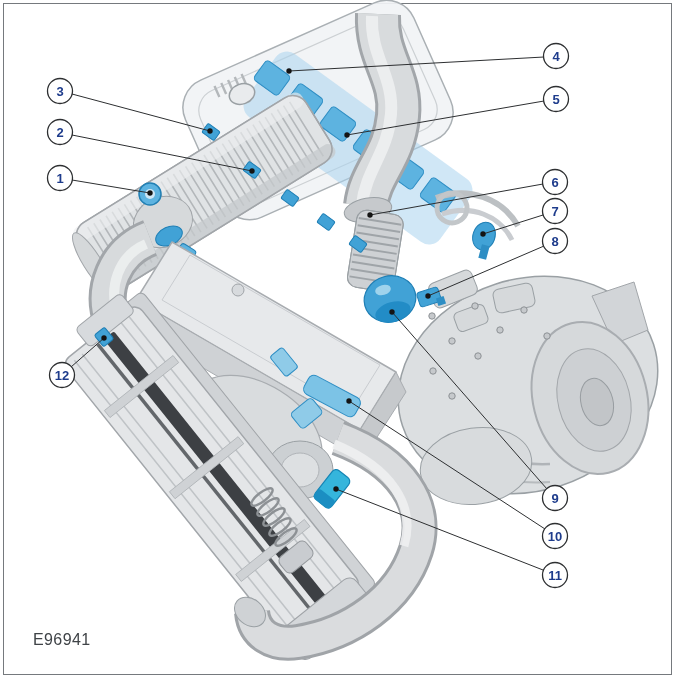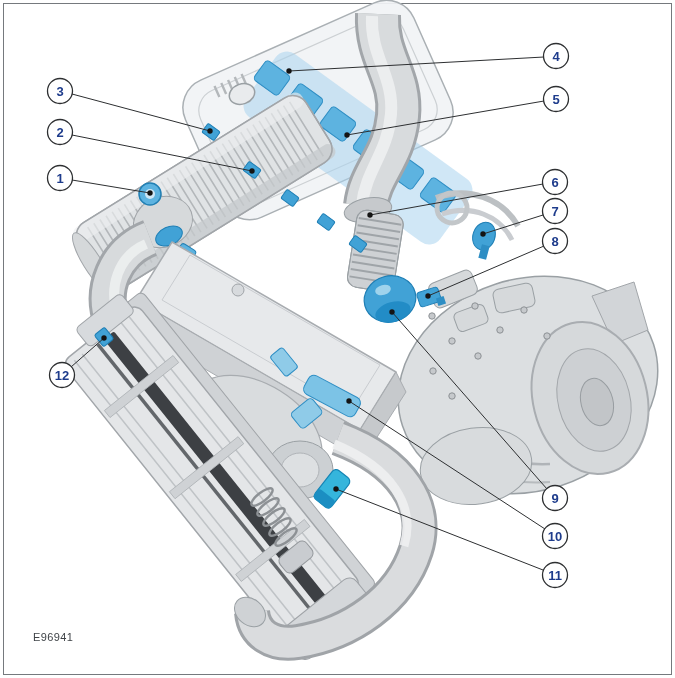--- a/index.html
+++ b/index.html
@@ -4,21 +4,21 @@
 <style>
   html,body{margin:0;padding:0;background:#fff;}
   body{width:675px;height:678px;overflow:hidden;}
   .page{position:relative;width:675px;height:678px;background:#ffffff;font-family:"Liberation Sans",sans-serif;}
   .frame{position:absolute;inset:3px;border:1px solid #75797d;pointer-events:none;}
   svg.art{position:absolute;left:0;top:0;}
   .co-circle{fill:#ffffff;stroke:#2d2f31;stroke-width:1.3;}
   .co-num{fill:#1e3c8c;font-weight:700;font-size:13px;font-family:"Liberation Sans",sans-serif;text-anchor:middle;}
   .leader{stroke:#2d2f31;stroke-width:1;fill:none;}
   .ldot{fill:#141414;}
-  #figure-id{position:absolute;left:33px;top:631px;font-size:11px;color:#3f4347;letter-spacing:.4px;}
+  #figure-id{position:absolute;left:33px;top:631px;font-size:16px;color:#3f4347;letter-spacing:.4px;}
 </style>
 </head>
 <body>
 
 <div class="page">
   <div class="frame"></div>
 
   <svg class="art" width="675" height="678" viewBox="0 0 675 678" role="img">
 
     <g>

